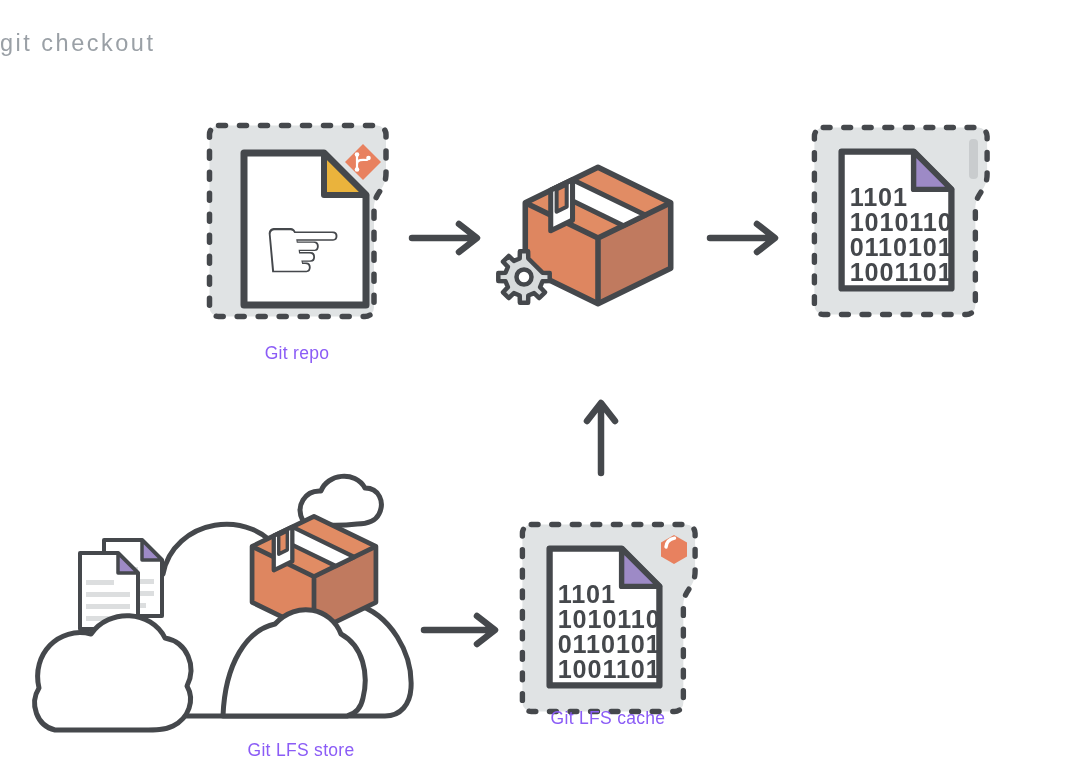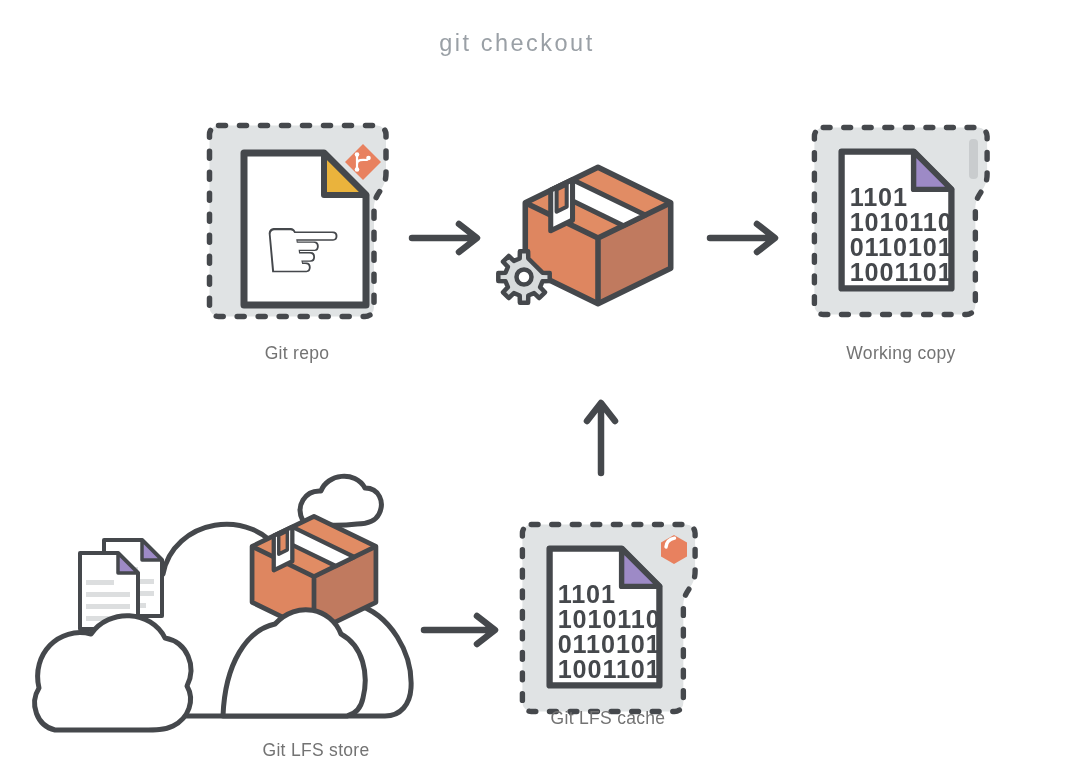--- a/index.html
+++ b/index.html
@@ -1,21 +1,21 @@
 <!DOCTYPE html>
 <html><head>
 <meta charset="utf-8">
 <style>
   html,body{margin:0;padding:0;background:#ffffff;}
   #stage{position:relative;width:1080px;height:780px;background:#ffffff;overflow:hidden;
          font-family:"Liberation Sans",sans-serif;}
   .abs{position:absolute;}
-  #title{left:0;top:30px;width:1034px;text-align:center;font-size:23.5px;
+  #title{left:0;top:30px;width:1034px;font-size:23.5px;
          letter-spacing:2.5px;color:#9aa0a6;}
-  .node-label{width:220px;text-align:center;font-size:17.5px;color:#737373;letter-spacing:.3px;}
+  .node-label{width:220px;text-align:center;font-size:17.5px;color:#8b5cf6;letter-spacing:.3px;}
   .binary{font-family:"Liberation Sans",sans-serif;font-weight:700;}
   svg{display:block;overflow:visible;}
 </style>
 </head>
 <body>
 
 <div id="stage">
 
   <svg width="0" height="0" style="position:absolute">
     <defs>
@@ -104,21 +104,20 @@
     <use href="#dashed-box"></use>
   </svg>
   <div class="abs" style="left:969px;top:139px;width:9px;height:40px;border-radius:4px;background:#c9ccce"></div>
   <svg class="abs" style="left:838px;top:148px" width="117" height="144" viewBox="0 0 130 160">
     <use href="#binary-doc"></use>
     <text class="binary" x="13" y="64" font-size="28" letter-spacing="1" fill="#45484c">1101</text>
     <text class="binary" x="13" y="92" font-size="28" letter-spacing="1" fill="#45484c">1010110</text>
     <text class="binary" x="13" y="120" font-size="28" letter-spacing="1" fill="#45484c">0110101</text>
     <text class="binary" x="13" y="148" font-size="28" letter-spacing="1" fill="#45484c">1001101</text>
   </svg>
-  <div class="abs node-label" style="left:791px;top:343px">Working copy</div>
 
   <svg class="abs" style="left:584px;top:392px" width="34" height="84" viewBox="0 0 34 84">
     <path d="M17,81 V13 M3,29 L17,11 L31,29" fill="none" stroke="#45484c" stroke-width="6.5" stroke-linecap="round" stroke-linejoin="round"></path>
   </svg>
 
   <svg class="abs" style="left:25px;top:458px" width="400" height="285" viewBox="0 0 400 285">
 
     <path d="M92,258 C86,208 100,148 138,116 C148,62 226,46 258,98
              C296,90 326,114 330,146 C366,156 388,196 386,230
              C385,246 376,258 360,258 Z" fill="#ffffff" stroke="#45484c" stroke-width="5" stroke-linejoin="round" stroke-linecap="round"></path>
@@ -131,21 +130,21 @@
 
     <use href="#lfs-box" transform="translate(203,48) scale(0.86)"></use>
 
     <path d="M198,258 C200,205 222,172 250,166 C272,142 306,150 316,176
              C338,188 344,216 338,240 C336,250 330,256 322,258 Z" fill="#ffffff" stroke="#45484c" stroke-width="5" stroke-linejoin="round"></path>
 
     <path d="M30,272 C12,268 4,246 14,230 C6,196 34,168 66,176
              C84,150 126,152 140,180 C162,184 172,208 162,228
              C170,242 164,260 148,268 C140,272 130,272 118,272 Z" fill="#ffffff" stroke="#45484c" stroke-width="5" stroke-linejoin="round"></path>
   </svg>
-  <div class="abs node-label" style="left:206px;top:740px">Git LFS store</div>
+  <div class="abs node-label" style="left:191px;top:740px">Git LFS store</div>
 
   <svg class="abs" style="left:421px;top:613px" width="78" height="34" viewBox="0 0 78 34">
     <path d="M3,17 H72 M56,3 L74,17 L56,31" fill="none" stroke="#45484c" stroke-width="6.5" stroke-linecap="round" stroke-linejoin="round"></path>
   </svg>
 
   <svg class="abs" style="left:518px;top:518px" width="182" height="200" viewBox="0 0 186 200">
     <use href="#dashed-box"></use>
   </svg>
   <svg class="abs" style="left:546px;top:545px" width="117" height="144" viewBox="0 0 130 160">
     <use href="#binary-doc"></use>

